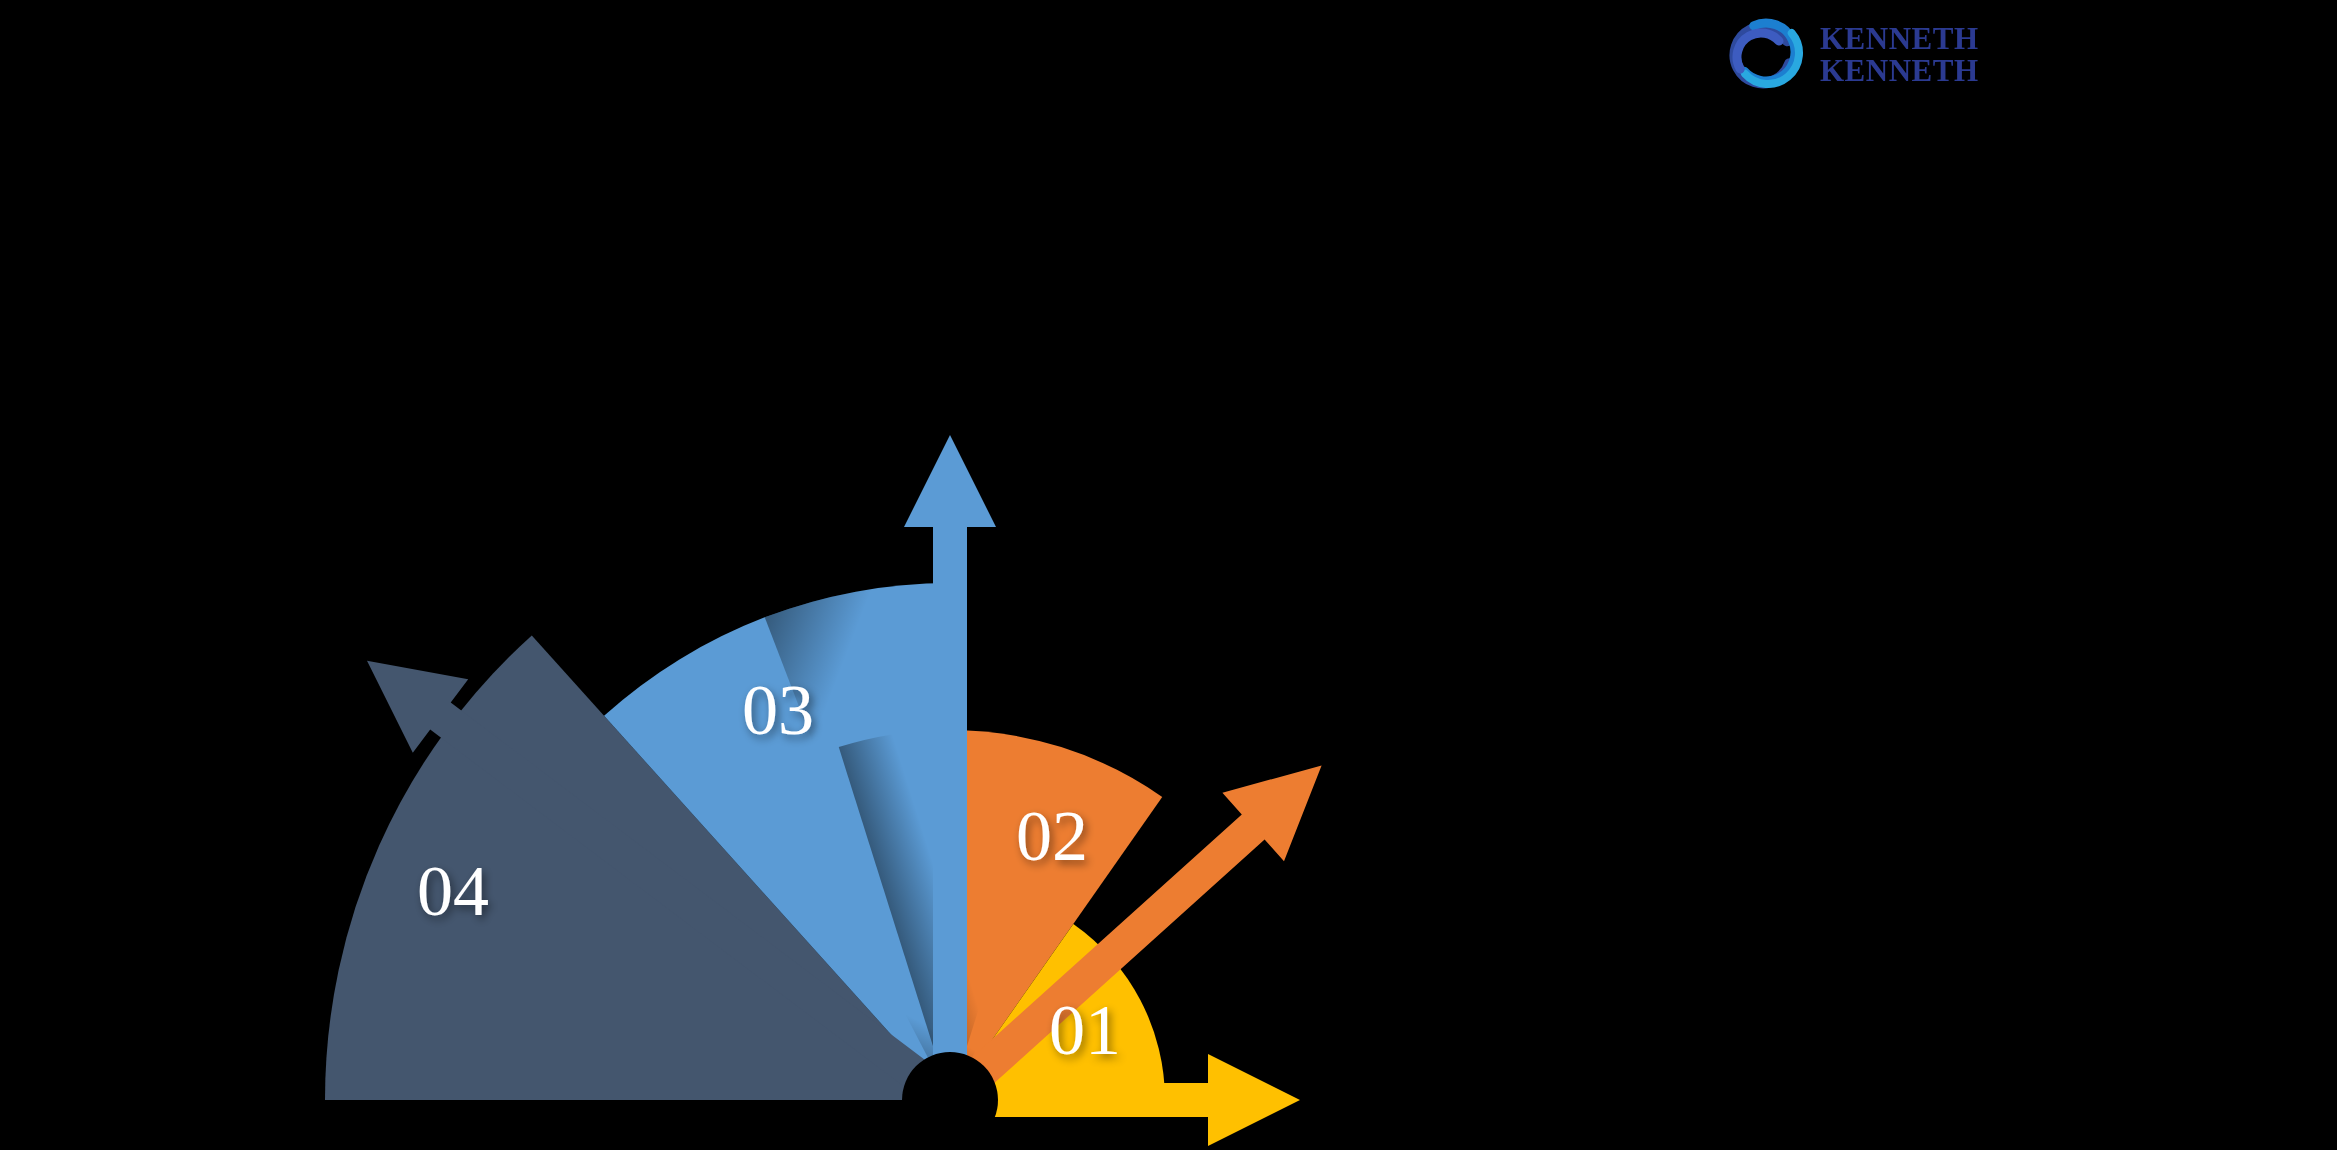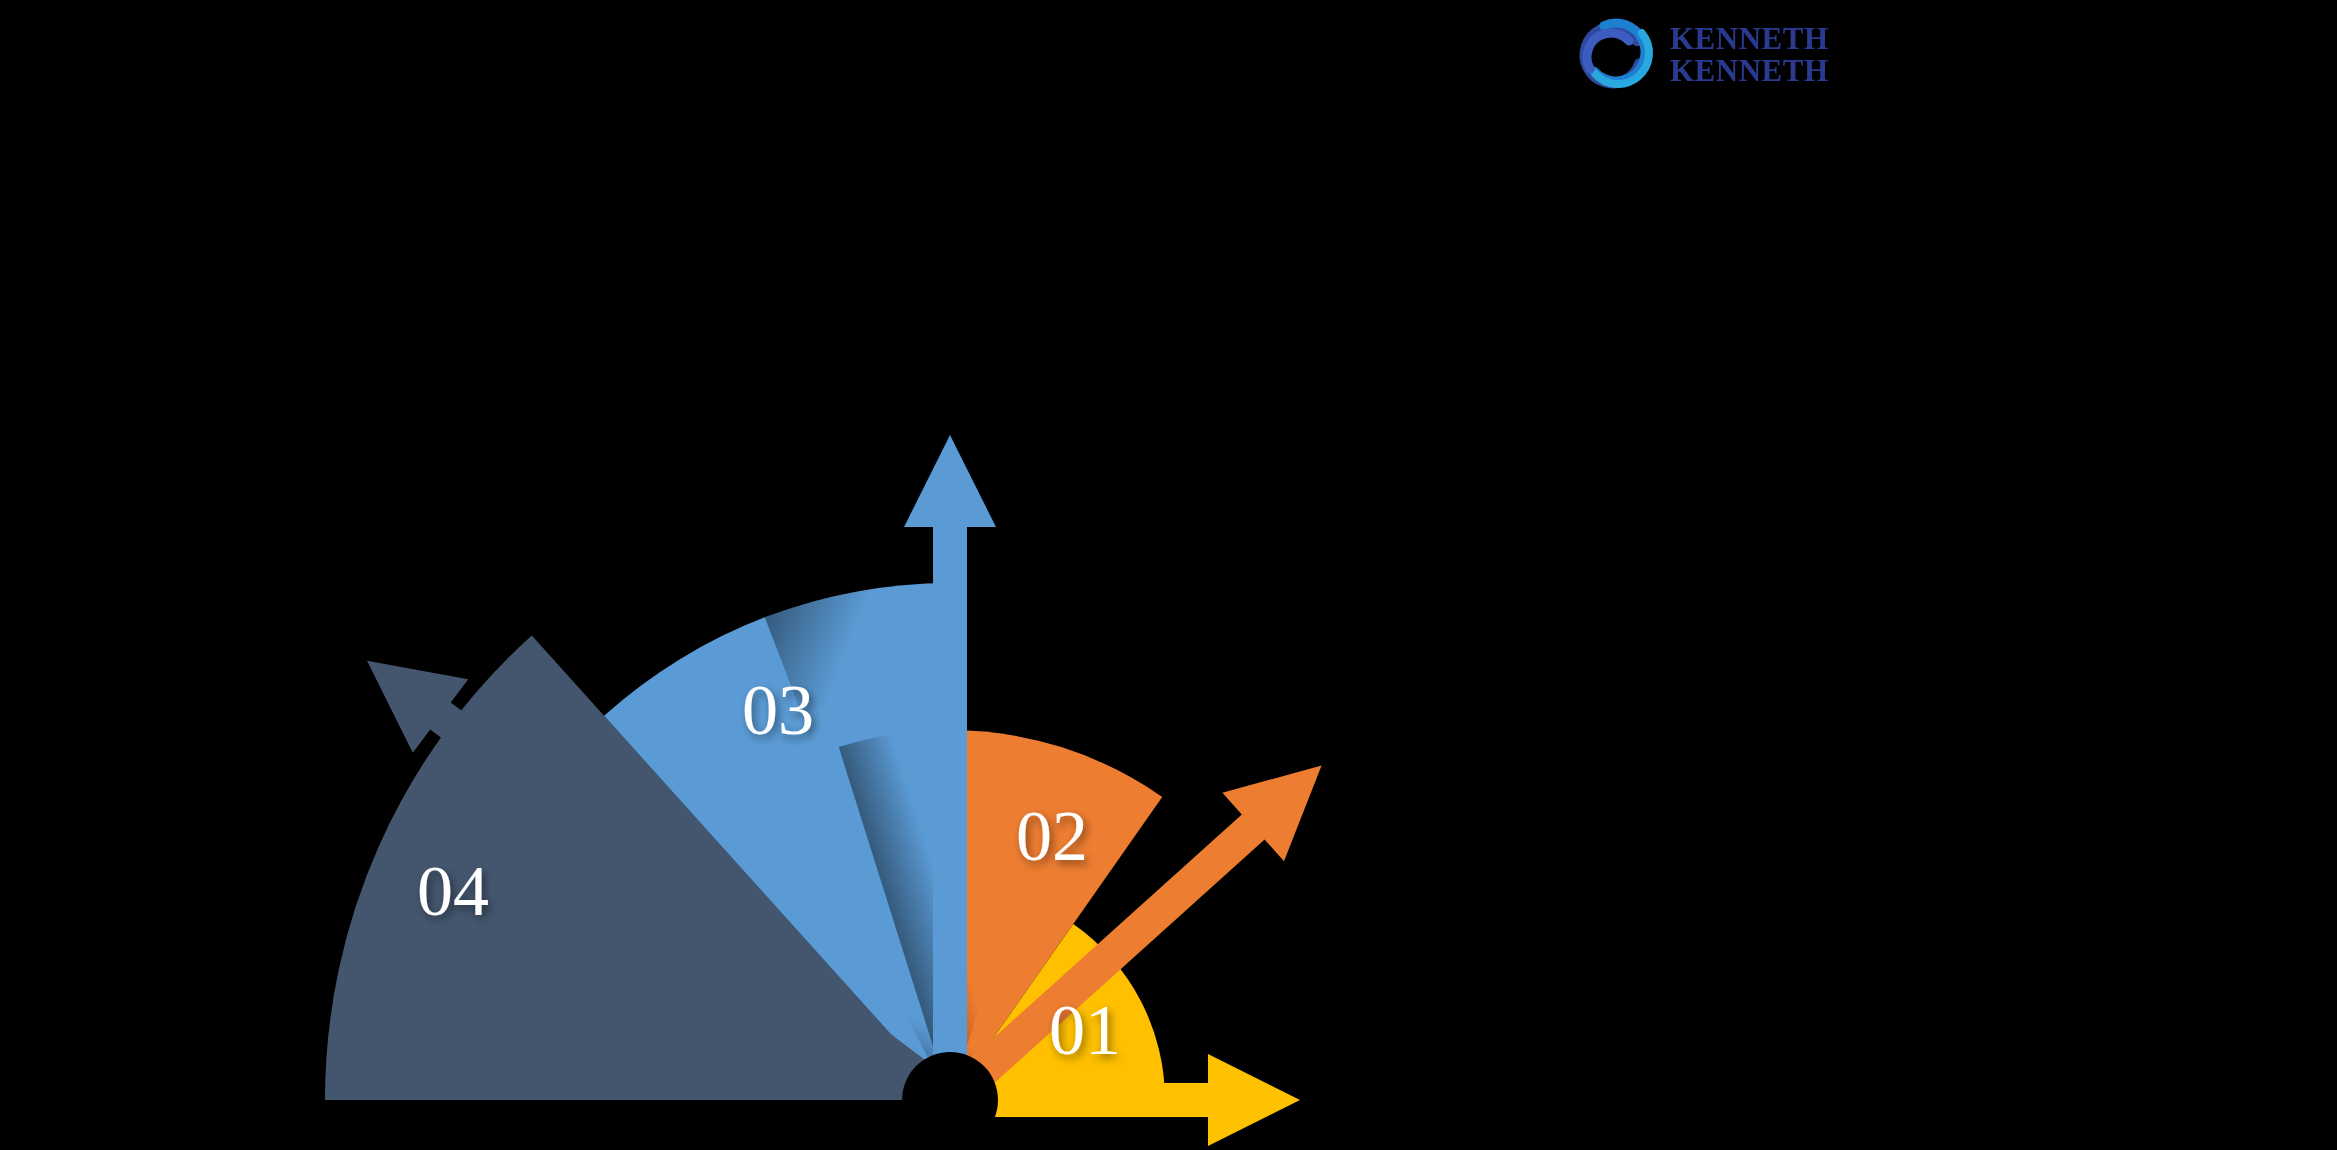--- a/index.html
+++ b/index.html
@@ -13,21 +13,21 @@
     height: 1150px;
     position: relative;
     overflow: hidden;
     font-family: "Liberation Serif", "DejaVu Serif", serif;
     background: #000000;
   }
 
   
   #brand-logo {
     position: absolute;
-    left: 1572px;
+    left: 1722px;
     top: 6px;
     width: 330px;
     height: 96px;
     display: flex;
     align-items: center;
     gap: 14px;
   }
   #brand-mark {
     width: 84px;
     height: 84px;

